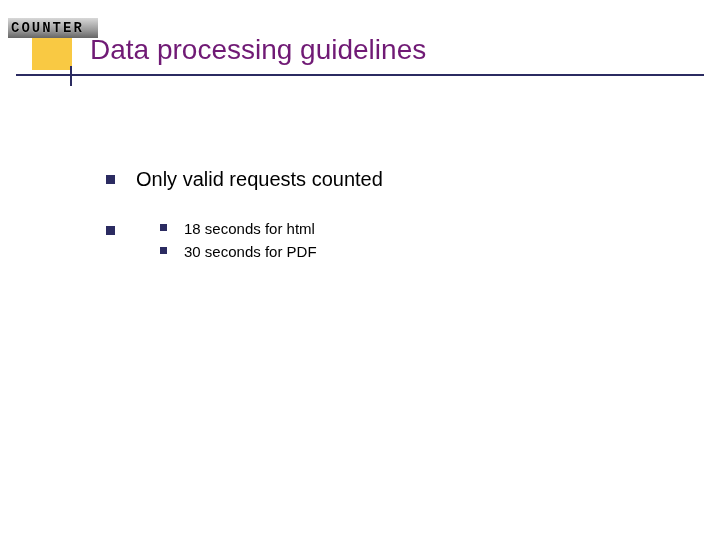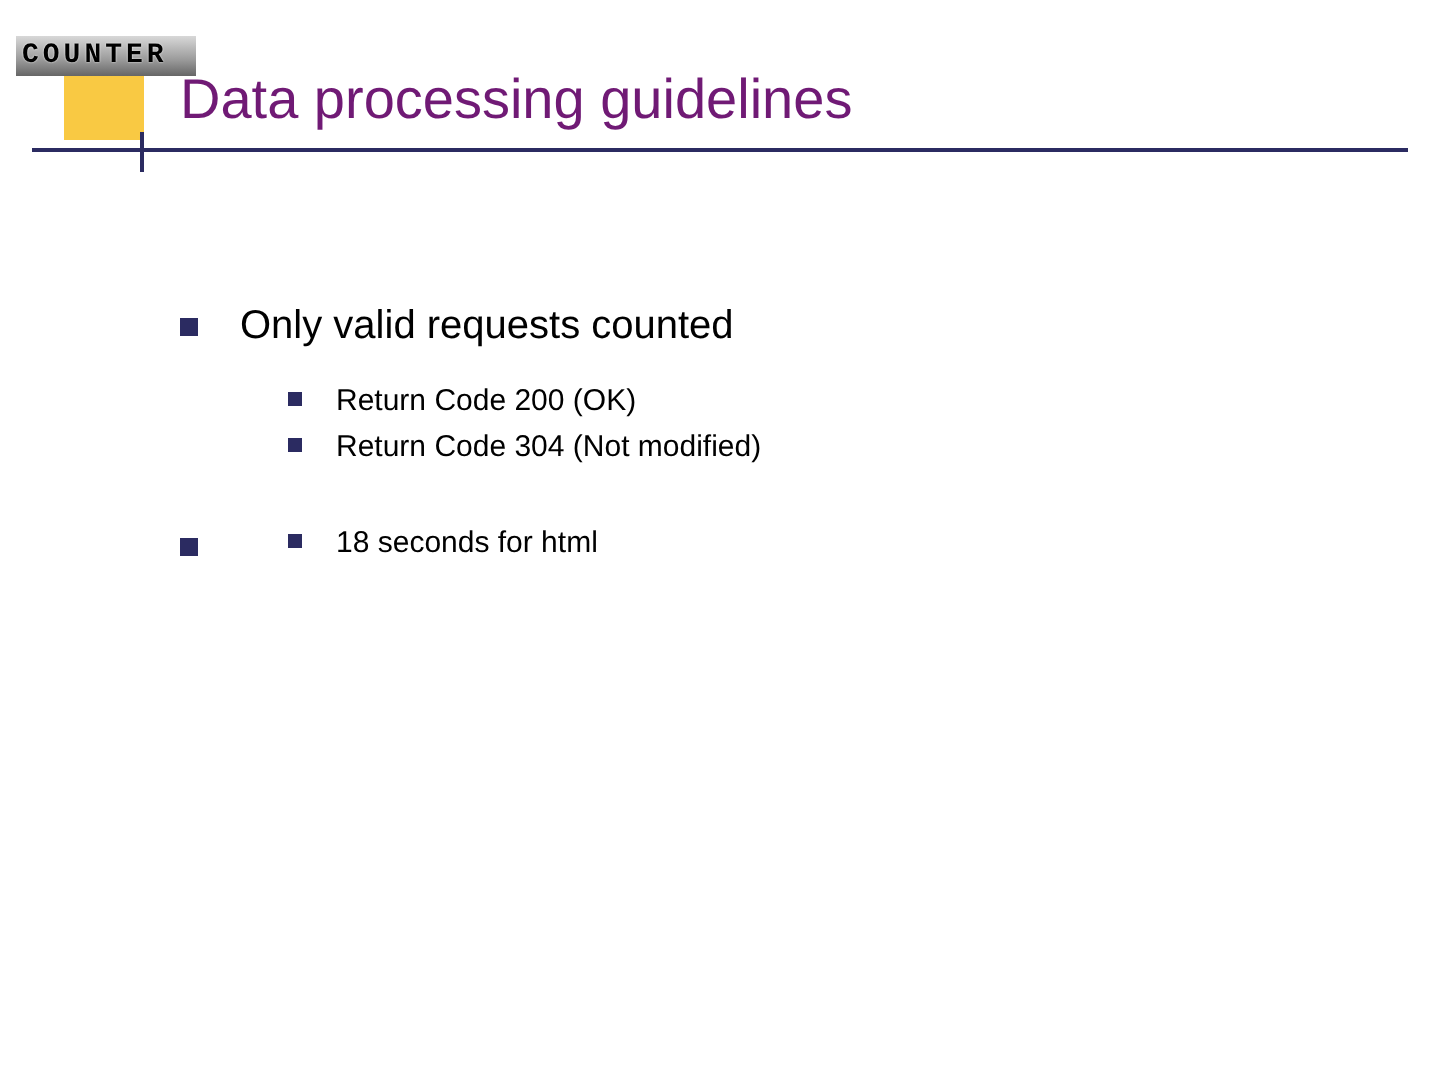--- a/index.html
+++ b/index.html
@@ -52,21 +52,21 @@
     width:2px;height:20px;
     background:#2b2b61;
   }
   .content{
     position:absolute;
     left:90px;top:150px;
     width:600px;
   }
   ul.top{
     list-style:none;
-    margin:0;padding:0;
+    margin:16px;padding:0;
   }
   ul.top>li{
     margin:0 0 24px 0;
     font-size:20px;
     line-height:1.35;
     position:relative;
     padding-left:30px;
   }
   ul.top>li::before{
     content:"";
@@ -100,24 +100,21 @@
 <div class="deco-yellow"></div>
 <div class="logo">COUNTER</div>
 <div class="title">Data processing guidelines</div>
 <div class="rule"></div>
 <div class="tick"></div>
 
 <div class="content">
   <ul class="top">
     <li>
       <span>Only valid requests counted</span>
-      <ul class="sub">
-        <li>Return Code 200 (OK)</li>
-        <li>Return Code 304 (Not modified)</li>
-      </ul>
     </li>
     <li>
       <ul class="sub">
         <li>18 seconds for html</li>
+        <li>30 seconds for PDF</li>
       </ul>
     </li>
   </ul>
 </div>
 
 </body></html>

